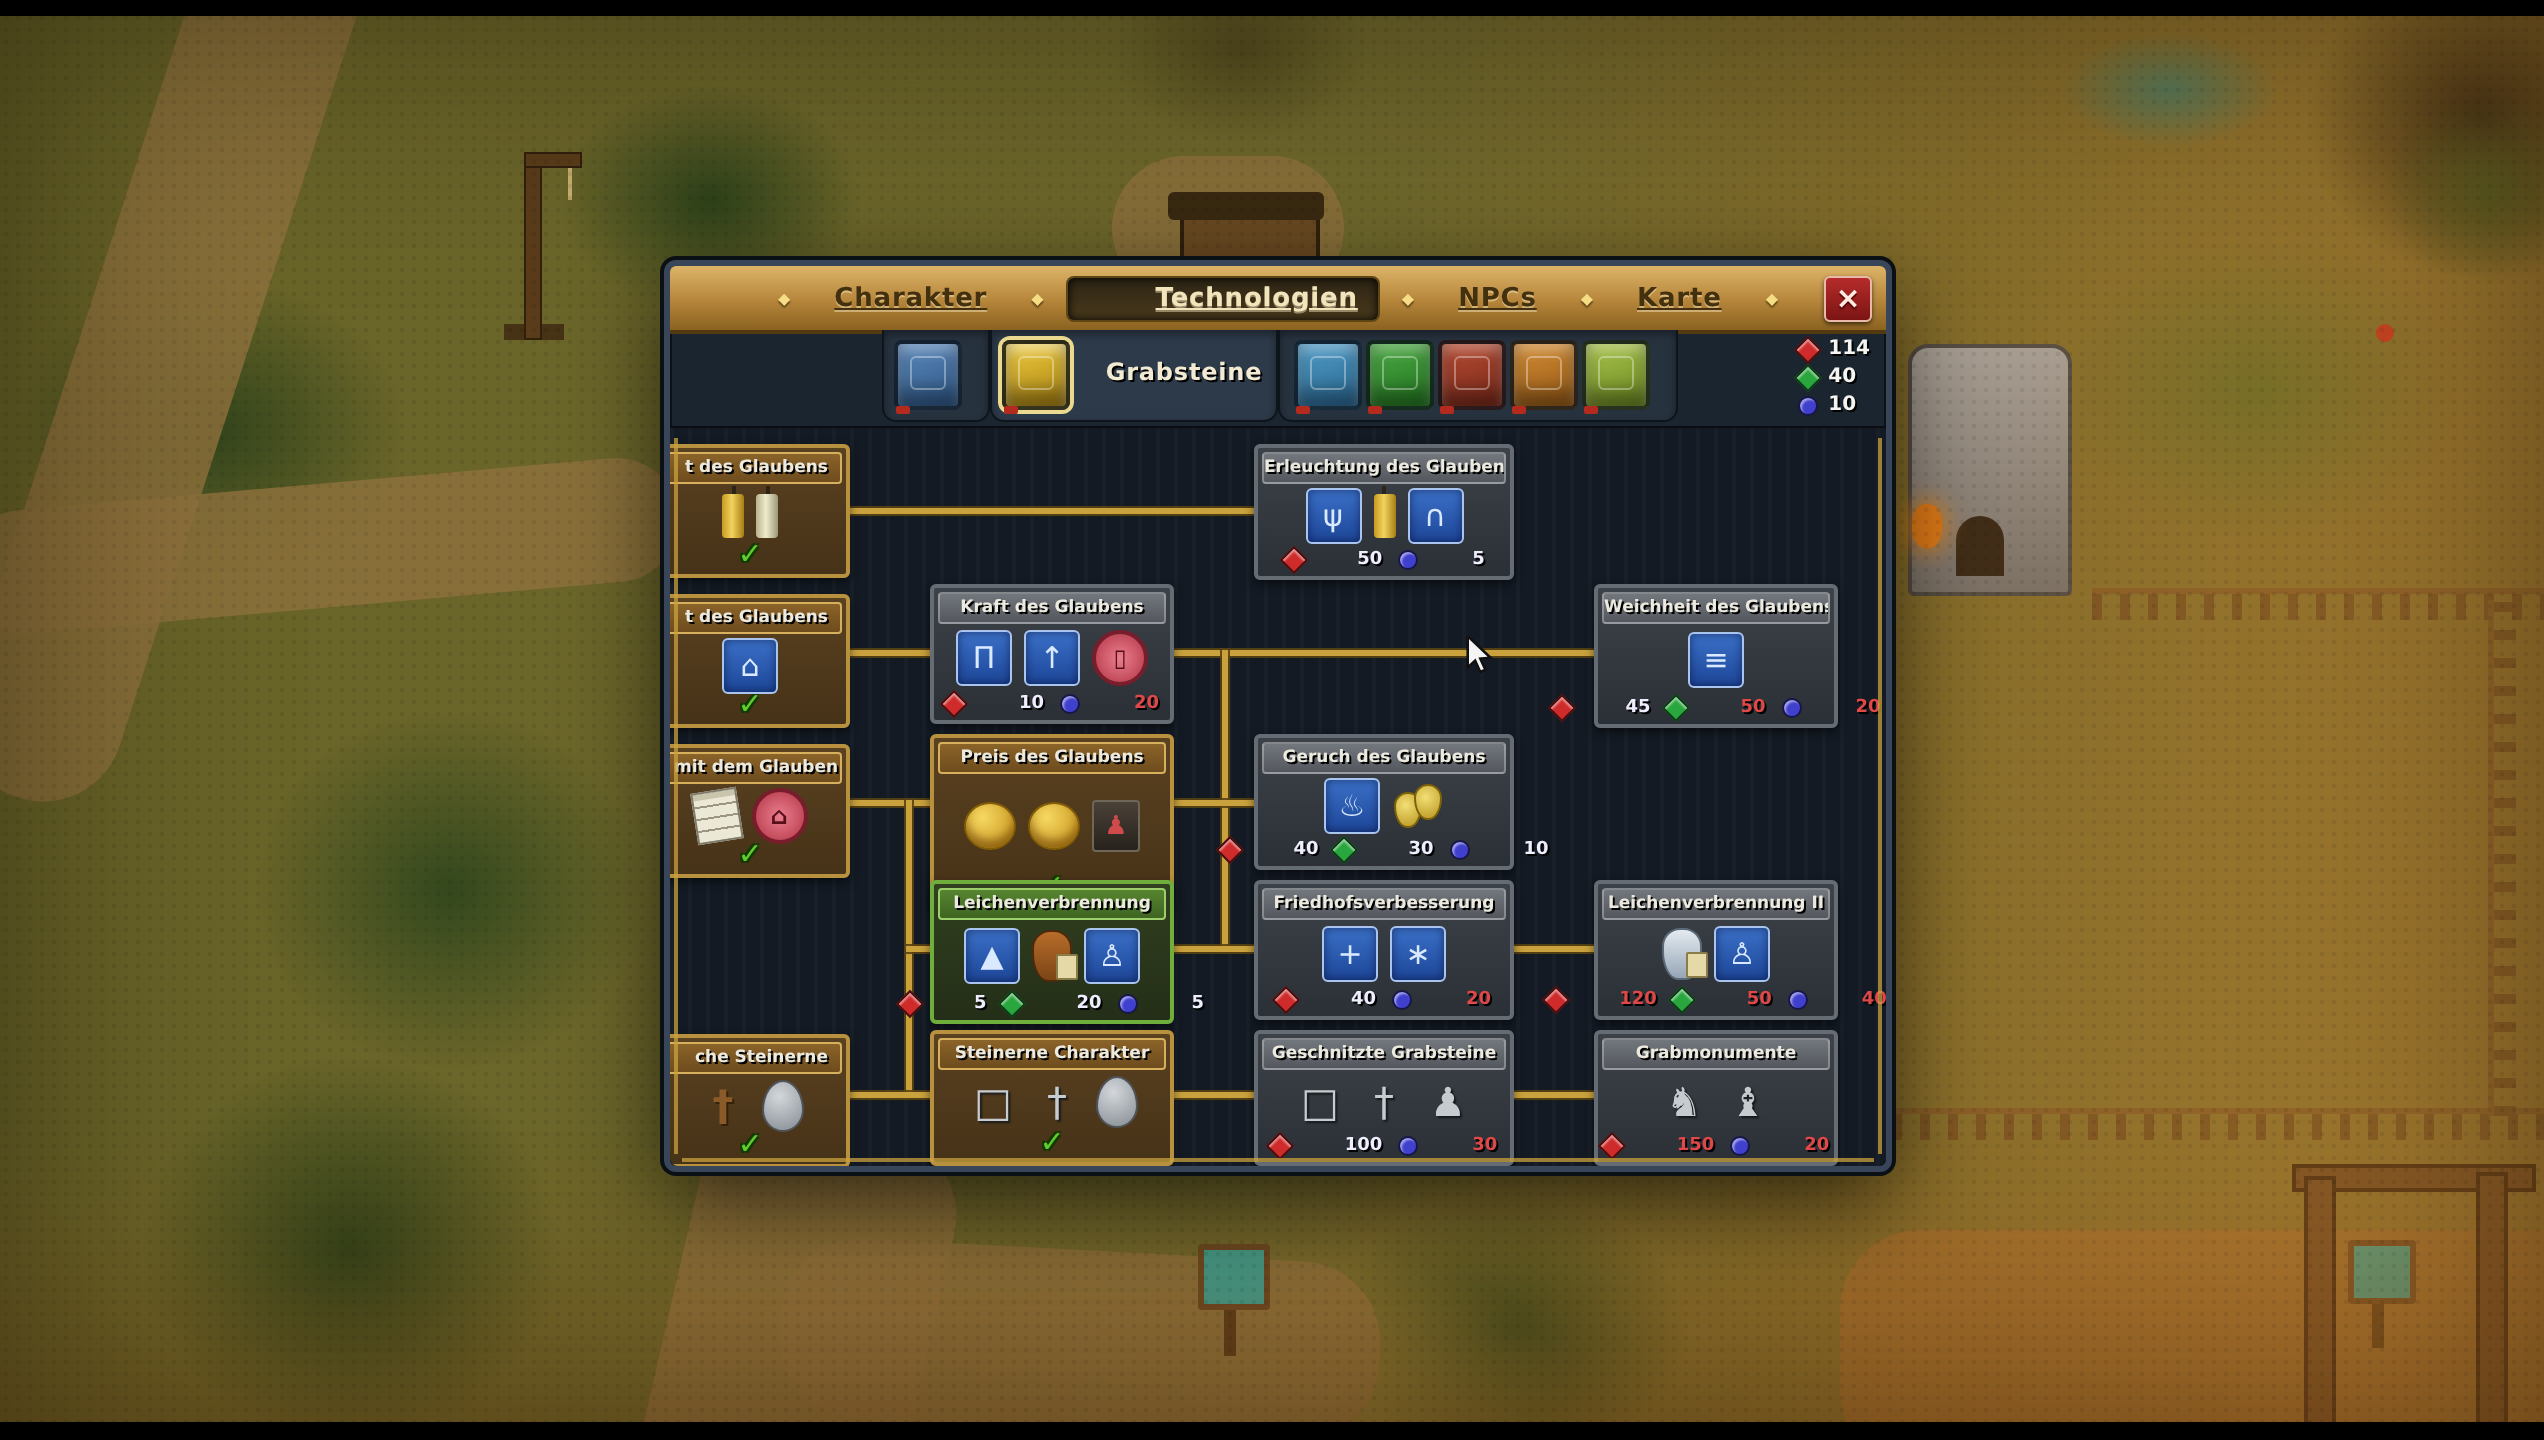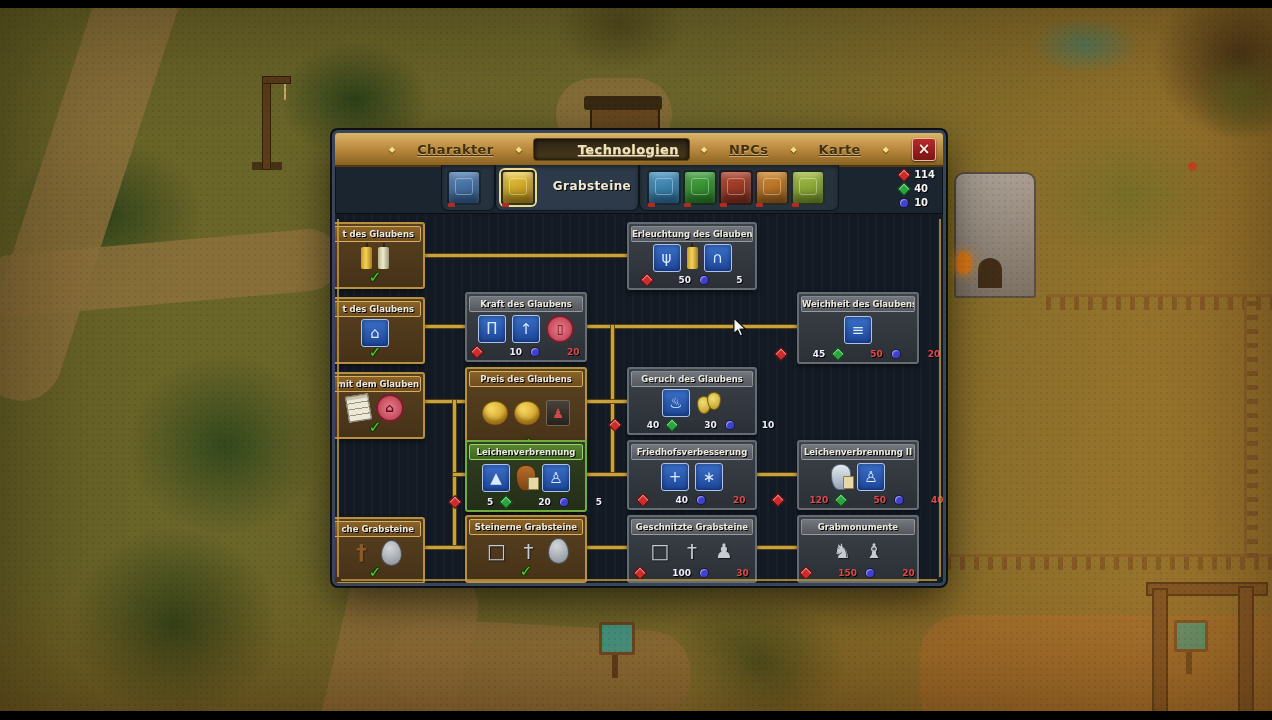--- a/index.html
+++ b/index.html
@@ -245,21 +245,21 @@
         <div class="ntitle">t mit dem Glauben</div>
         <div class="nicons">
           <span class="ic scroll"></span>
           <span class="ic pinkc">⌂</span>
         </div>
         <div class="nfoot">
           <span class="check">✓</span>
         </div>
       </div>
       <div class="node done clip" style="left: -10px; top: 303px; width: 100px; height: 67px;">
-        <div class="ntitle">che Grabsteine</div>
+        <div class="ntitle">che Steinerne</div>
         <div class="nicons">
           <span class="ic woodcross">†</span>
           <span class="ic stoneoval"></span>
         </div>
         <div class="nfoot">
           <span class="check">✓</span>
         </div>
       </div>
       <div class="node locked" style="left: 130px; top: 78px; width: 122px; height: 70px;">
         <div class="ntitle">Kraft des Glaubens</div>
@@ -306,21 +306,21 @@
             <span class="gem g"></span>
             <span class="cv">20</span>
           </span>
           <span class="cost">
             <span class="gem b"></span>
             <span class="cv">5</span>
           </span>
         </div>
       </div>
       <div class="node done" style="left: 130px; top: 301px; width: 122px; height: 68px;">
-        <div class="ntitle">Steinerne Grabsteine</div>
+        <div class="ntitle">Steinerne Charakter</div>
         <div class="nicons">
           <span class="ic stone">□</span>
           <span class="ic stone">†</span>
           <span class="ic stoneoval"></span>
         </div>
         <div class="nfoot">
           <span class="check">✓</span>
         </div>
       </div>
       <div class="node locked" style="left: 292px; top: 8px; width: 130px; height: 68px;">

